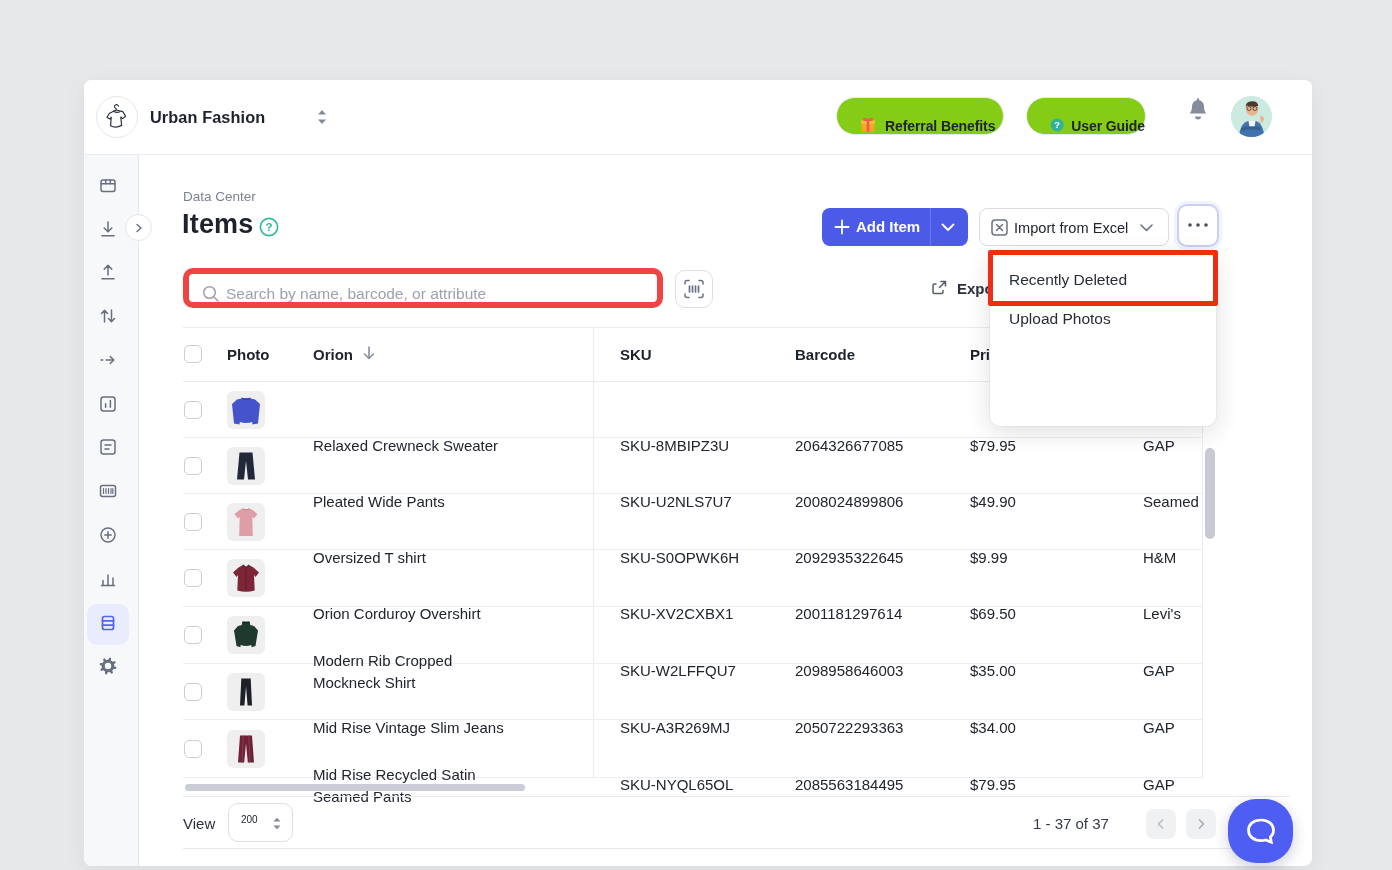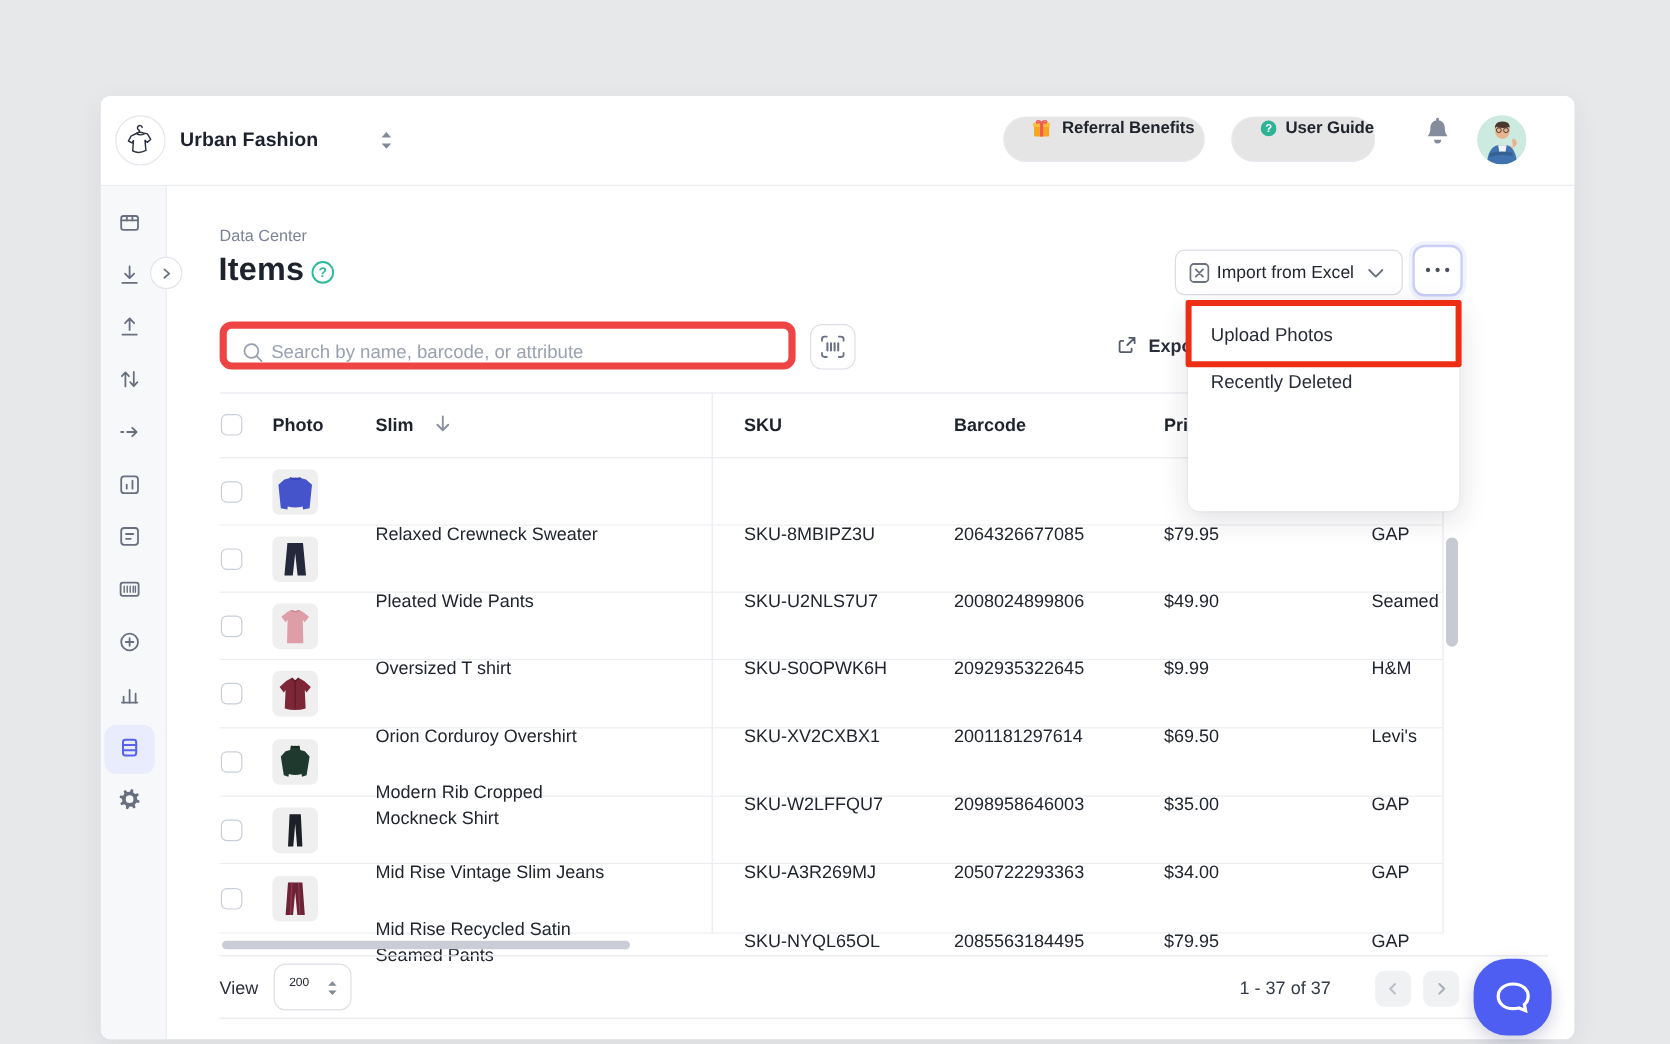--- a/index.html
+++ b/index.html
@@ -5,21 +5,21 @@
 * { margin:0; padding:0; box-sizing:border-box; }
 html,body { width:1392px; height:870px; overflow:hidden; }
 body { font-family:"Liberation Sans", sans-serif; background:#e7e8ea; position:relative; color:#20252e; }
 .abs { position:absolute; }
 .card { position:absolute; left:84px; top:80px; width:1228px; height:786px; background:#fff; border-radius:8px; overflow:hidden; box-shadow:0 6px 24px rgba(30,35,52,.06); }
 
 .topbar { position:absolute; left:0; top:0; width:1228px; height:75px; background:#fff; border-bottom:1px solid #ecedf1; z-index:5; }
 .logo { position:absolute; left:12px; top:16px; width:42px; height:42px; border-radius:50%; border:1px solid #e5e7ec; background:#fff; }
 .brand { position:absolute; left:66px; top:28px; font-size:16.3px; font-weight:700; color:#1c212b; letter-spacing:.1px; }
 .updown { position:absolute; left:231px; top:26px; }
-.pill { position:absolute; top:17px; height:38px; background:#e5e5e5; border:1px solid #e7e9ee; border-radius:19px; display:flex; align-items:flex-start; font-size:14px; font-weight:700; color:#1e232e; white-space:nowrap; letter-spacing:-0.1px; }
+.pill { position:absolute; top:17px; height:38px; background:#84cc16; border:1px solid #e7e9ee; border-radius:19px; display:flex; align-items:flex-end; font-size:14px; font-weight:700; color:#1e232e; white-space:nowrap; letter-spacing:-0.1px; }
 .pill.ref { left:752px; width:168px; }
 .pill.ug  { left:942px; width:120px; }
 .bell { position:absolute; left:1103px; top:17px; }
 .avatar { position:absolute; left:1147px; top:16px; width:41px; height:41px; border-radius:50%; overflow:hidden; background:#cdeae0; }
 
 .side { position:absolute; left:0; top:75px; width:55px; height:711px; background:#f7f8fa; border-right:1px solid #e9eaef; }
 .active-bg { position:absolute; left:3px; top:524px; width:42px; height:41px; background:#e9ecfc; border-radius:10px; }
 .collapse { position:absolute; left:41px; top:134px; width:27px; height:27px; border-radius:50%; background:#fff; border:1px solid #e3e5eb; display:flex; align-items:center; justify-content:center; z-index:6; }
 
 .crumb { position:absolute; left:99px; top:109px; font-size:13.5px; color:#7b8294; }
@@ -174,20 +174,30 @@
       </svg>
     </div>
 
   <div class="crumb">Data Center</div>
   <div class="h1">Items</div>
   <svg class="help" width="20" height="20" viewBox="0 0 20 20">
       <circle cx="10" cy="10" r="8.6" fill="none" stroke="#2fb99c" stroke-width="1.6"></circle>
       <text x="10" y="14.2" text-anchor="middle" font-size="11.5" font-weight="bold" fill="#2fb99c" font-family="Liberation Sans">?</text>
     </svg>
 
+  <div class="btn-add">
+    <svg style="position:absolute;left:12px;top:11px" width="16" height="16" viewBox="0 0 16 16">
+        <path d="M8 1.5 V14.5 M1.5 8 H14.5" stroke="#fff" stroke-width="1.8" stroke-linecap="round"></path>
+      </svg>
+    <span class="lbl">Add Item</span>
+    <div class="div"></div>
+    <svg style="position:absolute;left:119px;top:15px" width="14" height="9" viewBox="0 0 14 9">
+        <path d="M1.5 1.5 L7 7 L12.5 1.5" fill="none" stroke="#fff" stroke-width="1.8" stroke-linecap="round" stroke-linejoin="round"></path>
+      </svg>
+  </div>
   <div class="btn-import">
     <svg style="position:absolute;left:11px;top:10px" width="17" height="17" viewBox="0 0 17 17">
         <rect x="1" y="1" width="15" height="15" rx="3" fill="none" stroke="#6a7181" stroke-width="1.5"></rect>
         <path d="M5.5 5.5 L11.5 11.5 M11.5 5.5 L5.5 11.5" stroke="#6a7181" stroke-width="1.5" stroke-linecap="round"></path>
       </svg>
     <span class="lbl">Import from Excel</span>
     <svg style="position:absolute;left:160px;top:15px" width="13" height="8" viewBox="0 0 13 8">
         <path d="M1 1 L6.5 6.5 L12 1" fill="none" stroke="#6a7181" stroke-width="1.6" stroke-linecap="round" stroke-linejoin="round"></path>
       </svg>
   </div>
@@ -221,21 +231,21 @@
         <path d="M9.5 8.5 L15.5 2.5 M11 2.5 H15.5 V7"></path>
       </svg>
       <span style="margin-left:8px">Export</span>
     </div>
 
   <div class="table" id="table">
     <div class="vline"></div>
     <div class="thead">
       <div class="cb" style="top:17px"></div>
       <div style="position:absolute;left:44px;top:18px">Photo</div>
-      <div style="position:absolute;left:130px;top:18px">Slim</div>
+      <div style="position:absolute;left:130px;top:18px">Orion</div>
       <svg style="position:absolute;left:180px;top:17px" width="12" height="16" viewBox="0 0 12 16">
           <path d="M6 2 V13 M1.5 9 L6 13.5 L10.5 9" fill="none" stroke="#8a90a0" stroke-width="1.6" stroke-linecap="round" stroke-linejoin="round"></path>
         </svg>
       <div style="position:absolute;left:437px;top:18px">SKU</div>
       <div style="position:absolute;left:612px;top:18px">Barcode</div>
       <div style="position:absolute;left:787px;top:18px">Price</div>
       <div style="position:absolute;left:960px;top:18px">Brand</div>
     </div>
     <div id="rows">
       <div class="row" style="top:54px;height:56px">
@@ -341,22 +351,22 @@
       </svg>
     </div>
   <div class="pgbtn" style="left:1102px">
       <svg width="12" height="12" viewBox="0 0 12 12">
         <path d="M4.5 2 L8.5 6 L4.5 10" fill="none" stroke="#a8adb9" stroke-width="1.7" stroke-linecap="round" stroke-linejoin="round"></path>
       </svg>
     </div>
   <div class="fline2"></div>
 
   <div class="menu">
+    <div class="mi">Recently Deleted</div>
     <div class="mi">Upload Photos</div>
-    <div class="mi">Recently Deleted</div>
   </div>
   <div class="redbox"></div>
 </div>
 <div class="chat">
     <svg style="position:absolute;left:16px;top:15px" width="34" height="34" viewBox="0 0 34 34" fill="none" stroke="#fff" stroke-width="2.7" stroke-linejoin="miter">
       <path d="M17 6 C24.5 6 29.5 10.3 29.5 16.2 C29.5 18.9 28.4 21.3 26.3 23 L27.3 28.2 L21.7 26 C20.2 26.4 18.7 26.6 17 26.6 C9.5 26.6 4.5 22.1 4.5 16.2 C4.5 10.3 9.5 6 17 6 Z"></path>
     </svg>
   </div>
 
 </body></html>

